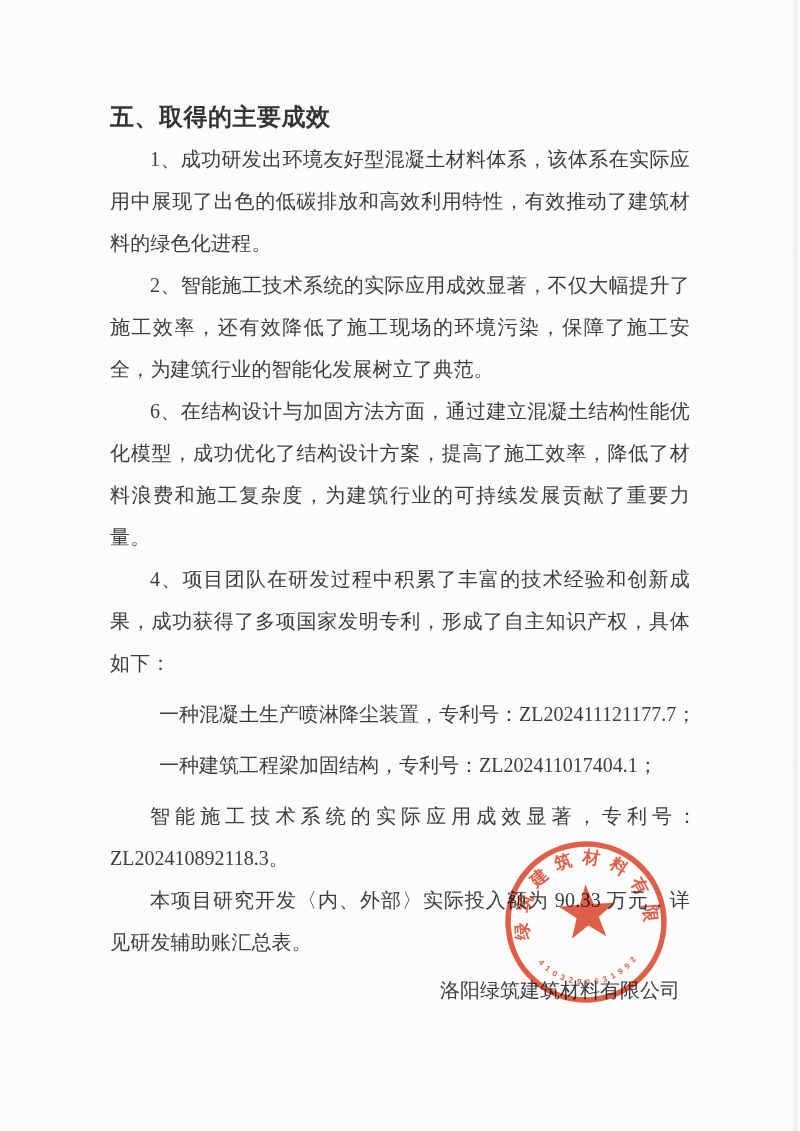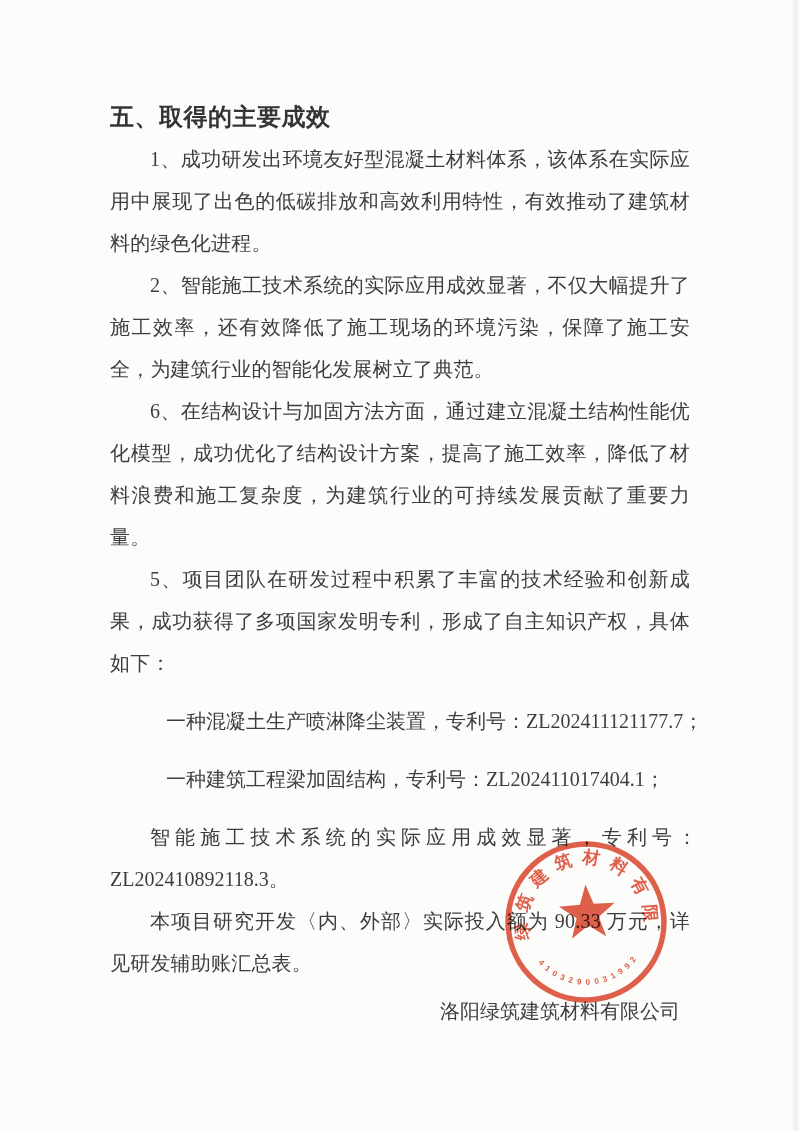--- a/index.html
+++ b/index.html
@@ -41,21 +41,21 @@
     color: #343436;
     letter-spacing: 0.5px;
   }
   p.para {
     margin: 0;
     text-indent: 2em;
     text-align: justify;
     letter-spacing: 0.2px;
   }
   p.patent-line {
-    margin: 16px;
+    margin: 9px;
     text-indent: 2em;
     white-space: nowrap;
     font-family: Liberation Serif, serif;
   }
   .patent-wrapped { margin: 0; }
   .patent-wrapped .spread-line {
     display: block;
     text-indent: 2em;
     letter-spacing: 0.255em;
     white-space: nowrap;
@@ -117,21 +117,21 @@
   <div class="content">
 
     <h2 class="sec-heading">五、取得的主要成效</h2>
 
     <p class="para">1、成功研发出环境友好型混凝土材料体系，该体系在实际应用中展现了出色的低碳排放和高效利用特性，有效推动了建筑材料的绿色化进程。</p>
 
     <p class="para">2、智能施工技术系统的实际应用成效显著，不仅大幅提升了施工效率，还有效降低了施工现场的环境污染，保障了施工安全，为建筑行业的智能化发展树立了典范。</p>
 
     <p class="para">6、在结构设计与加固方法方面，通过建立混凝土结构性能优化模型，成功优化了结构设计方案，提高了施工效率，降低了材料浪费和施工复杂度，为建筑行业的可持续发展贡献了重要力量。</p>
 
-    <p class="para">5、项目团队在研发过程中积累了丰富的技术经验和创新成果，成功获得了多项国家发明专利，形成了自主知识产权，具体如下：</p>
+    <p class="para">4、项目团队在研发过程中积累了丰富的技术经验和创新成果，成功获得了多项国家发明专利，形成了自主知识产权，具体如下：</p>
 
     <p class="patent-line">一种混凝土生产喷淋降尘装置，专利号：ZL202411121177.7；</p>
 
     <p class="patent-line">一种建筑工程梁加固结构，专利号：ZL202411017404.1；</p>
 
     <div class="patent-wrapped">
       <span class="spread-line">智能施工技术系统的实际应用成效显著，专利号：</span>
       <span class="cont-line">ZL202410892118.3。</span>
     </div>
 

